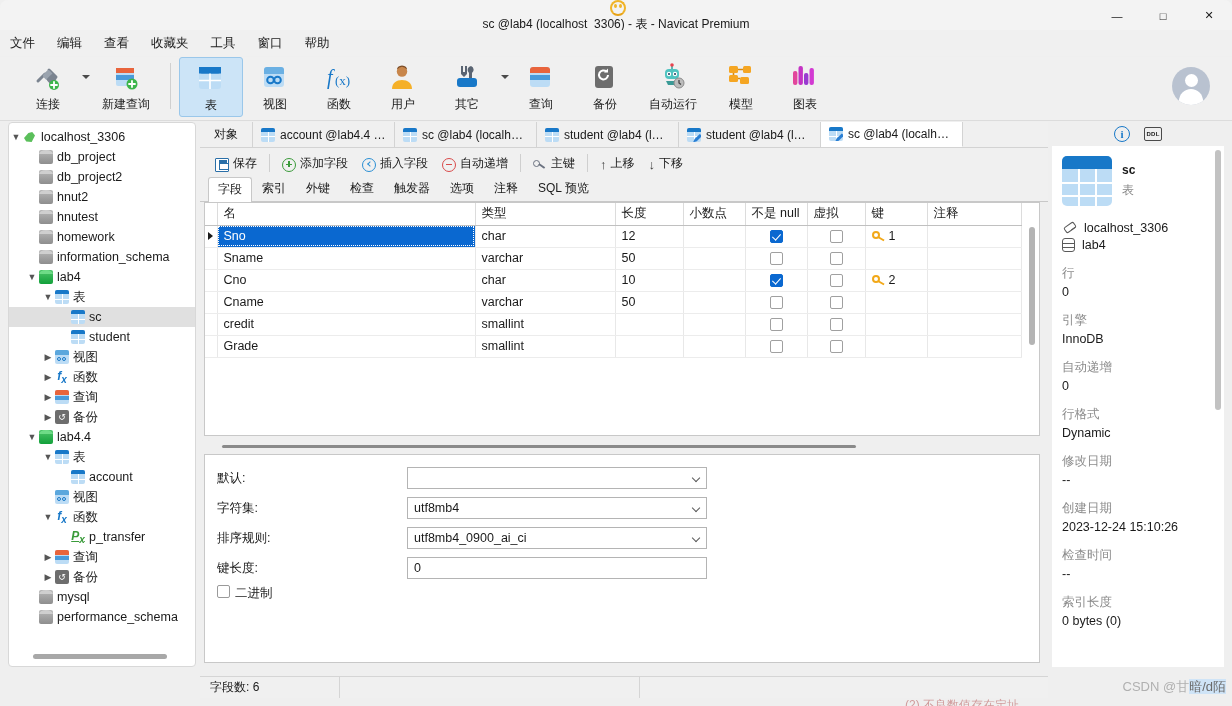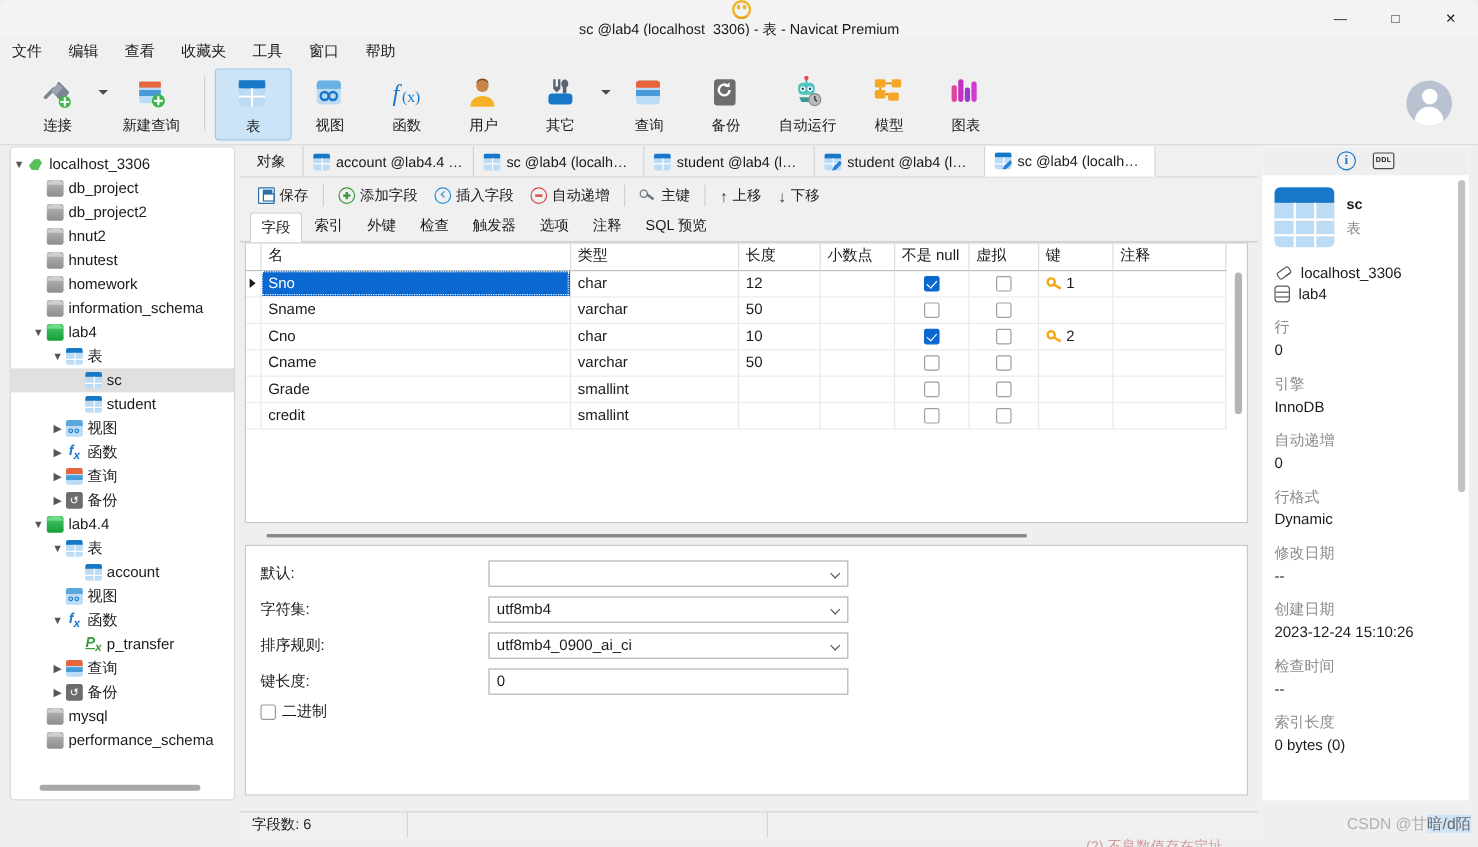--- a/index.html
+++ b/index.html
@@ -188,21 +188,21 @@
   .ic-tabtable .pencil {
     position: absolute; right: -1px; bottom: -1px; width: 9px; height: 9px;
     background: #2a7fd4; clip-path: polygon(0% 100%, 18% 62%, 75% 5%, 100% 28%, 42% 85%);
   }
 
   .editor-toolbar {
     position: absolute; top: 26px; left: 0; width: 848px; height: 30px;
     background: #f0f0f0; display: flex; align-items: center; padding-left: 8px; gap: 0;
   }
   .etb-btn {
-    display: flex; align-items: center; gap: 4px; padding: 3px 7px; font-size: 12px;
+    display: flex; align-items: flex-end; gap: 4px; padding: 3px 7px; font-size: 12px;
     color: #1a1a1a; border-radius: 3px; white-space: nowrap;
   }
   .etb-sep { width: 1px; height: 18px; background: #cfcfcf; margin: 0 5px; }
   .ic-save {
     width: 14px; height: 14px; border: 1.4px solid #2a6fa8; border-radius: 1px; position: relative;
     background: #fff;
   }
   .ic-save::before {
     content:""; position:absolute; left:3px; top:1px; width:8px; height:4px; background:#2a6fa8;
   }
@@ -322,21 +322,21 @@
   .pinput {
     width: 300px; height: 22px; border: 1px solid #b4b4b4; background: #fff;
     display: flex; align-items: center; padding: 0 6px; font-size: 12.5px; color: #1a1a1a;
     position: relative;
   }
   .pinput .chevron {
     position: absolute; right: 7px; top: 7px; width: 6px; height: 6px;
     border-right: 1.4px solid #5a5a5a; border-bottom: 1.4px solid #5a5a5a;
     transform: rotate(45deg);
   }
-  .pcheck { display: flex; align-items: center; gap: 5px; font-size: 12.5px; color: #1a1a1a; }
+  .pcheck { display: flex; gap: 5px; font-size: 12.5px; color: #1a1a1a; }
   .pcbx {
     width: 13px; height: 13px; border: 1px solid #9a9a9a; border-radius: 2px; background: #fff;
   }
 
   
   .infopanel {
     position: absolute; left: 1052px; top: 122px; width: 172px; height: 545px;
     background: #fff; overflow: hidden;
   }
   .ip-head {
@@ -1065,36 +1065,36 @@
                 <div class="cbx"></div>
               </td>
               <td>
                 <div class="cbx"></div>
               </td>
               <td></td>
               <td class=""></td>
             </tr>
             <tr class="">
               <td class="rowmark"></td>
-              <td class="c-name">Grade</td>
+              <td class="c-name">credit</td>
               <td class="">smallint</td>
               <td class=""></td>
               <td class=""></td>
               <td>
                 <div class="cbx"></div>
               </td>
               <td>
                 <div class="cbx"></div>
               </td>
               <td></td>
               <td class=""></td>
             </tr>
             <tr class="">
               <td class="rowmark"></td>
-              <td class="c-name">credit</td>
+              <td class="c-name">Grade</td>
               <td class="">smallint</td>
               <td class=""></td>
               <td class=""></td>
               <td>
                 <div class="cbx"></div>
               </td>
               <td>
                 <div class="cbx"></div>
               </td>
               <td></td>

